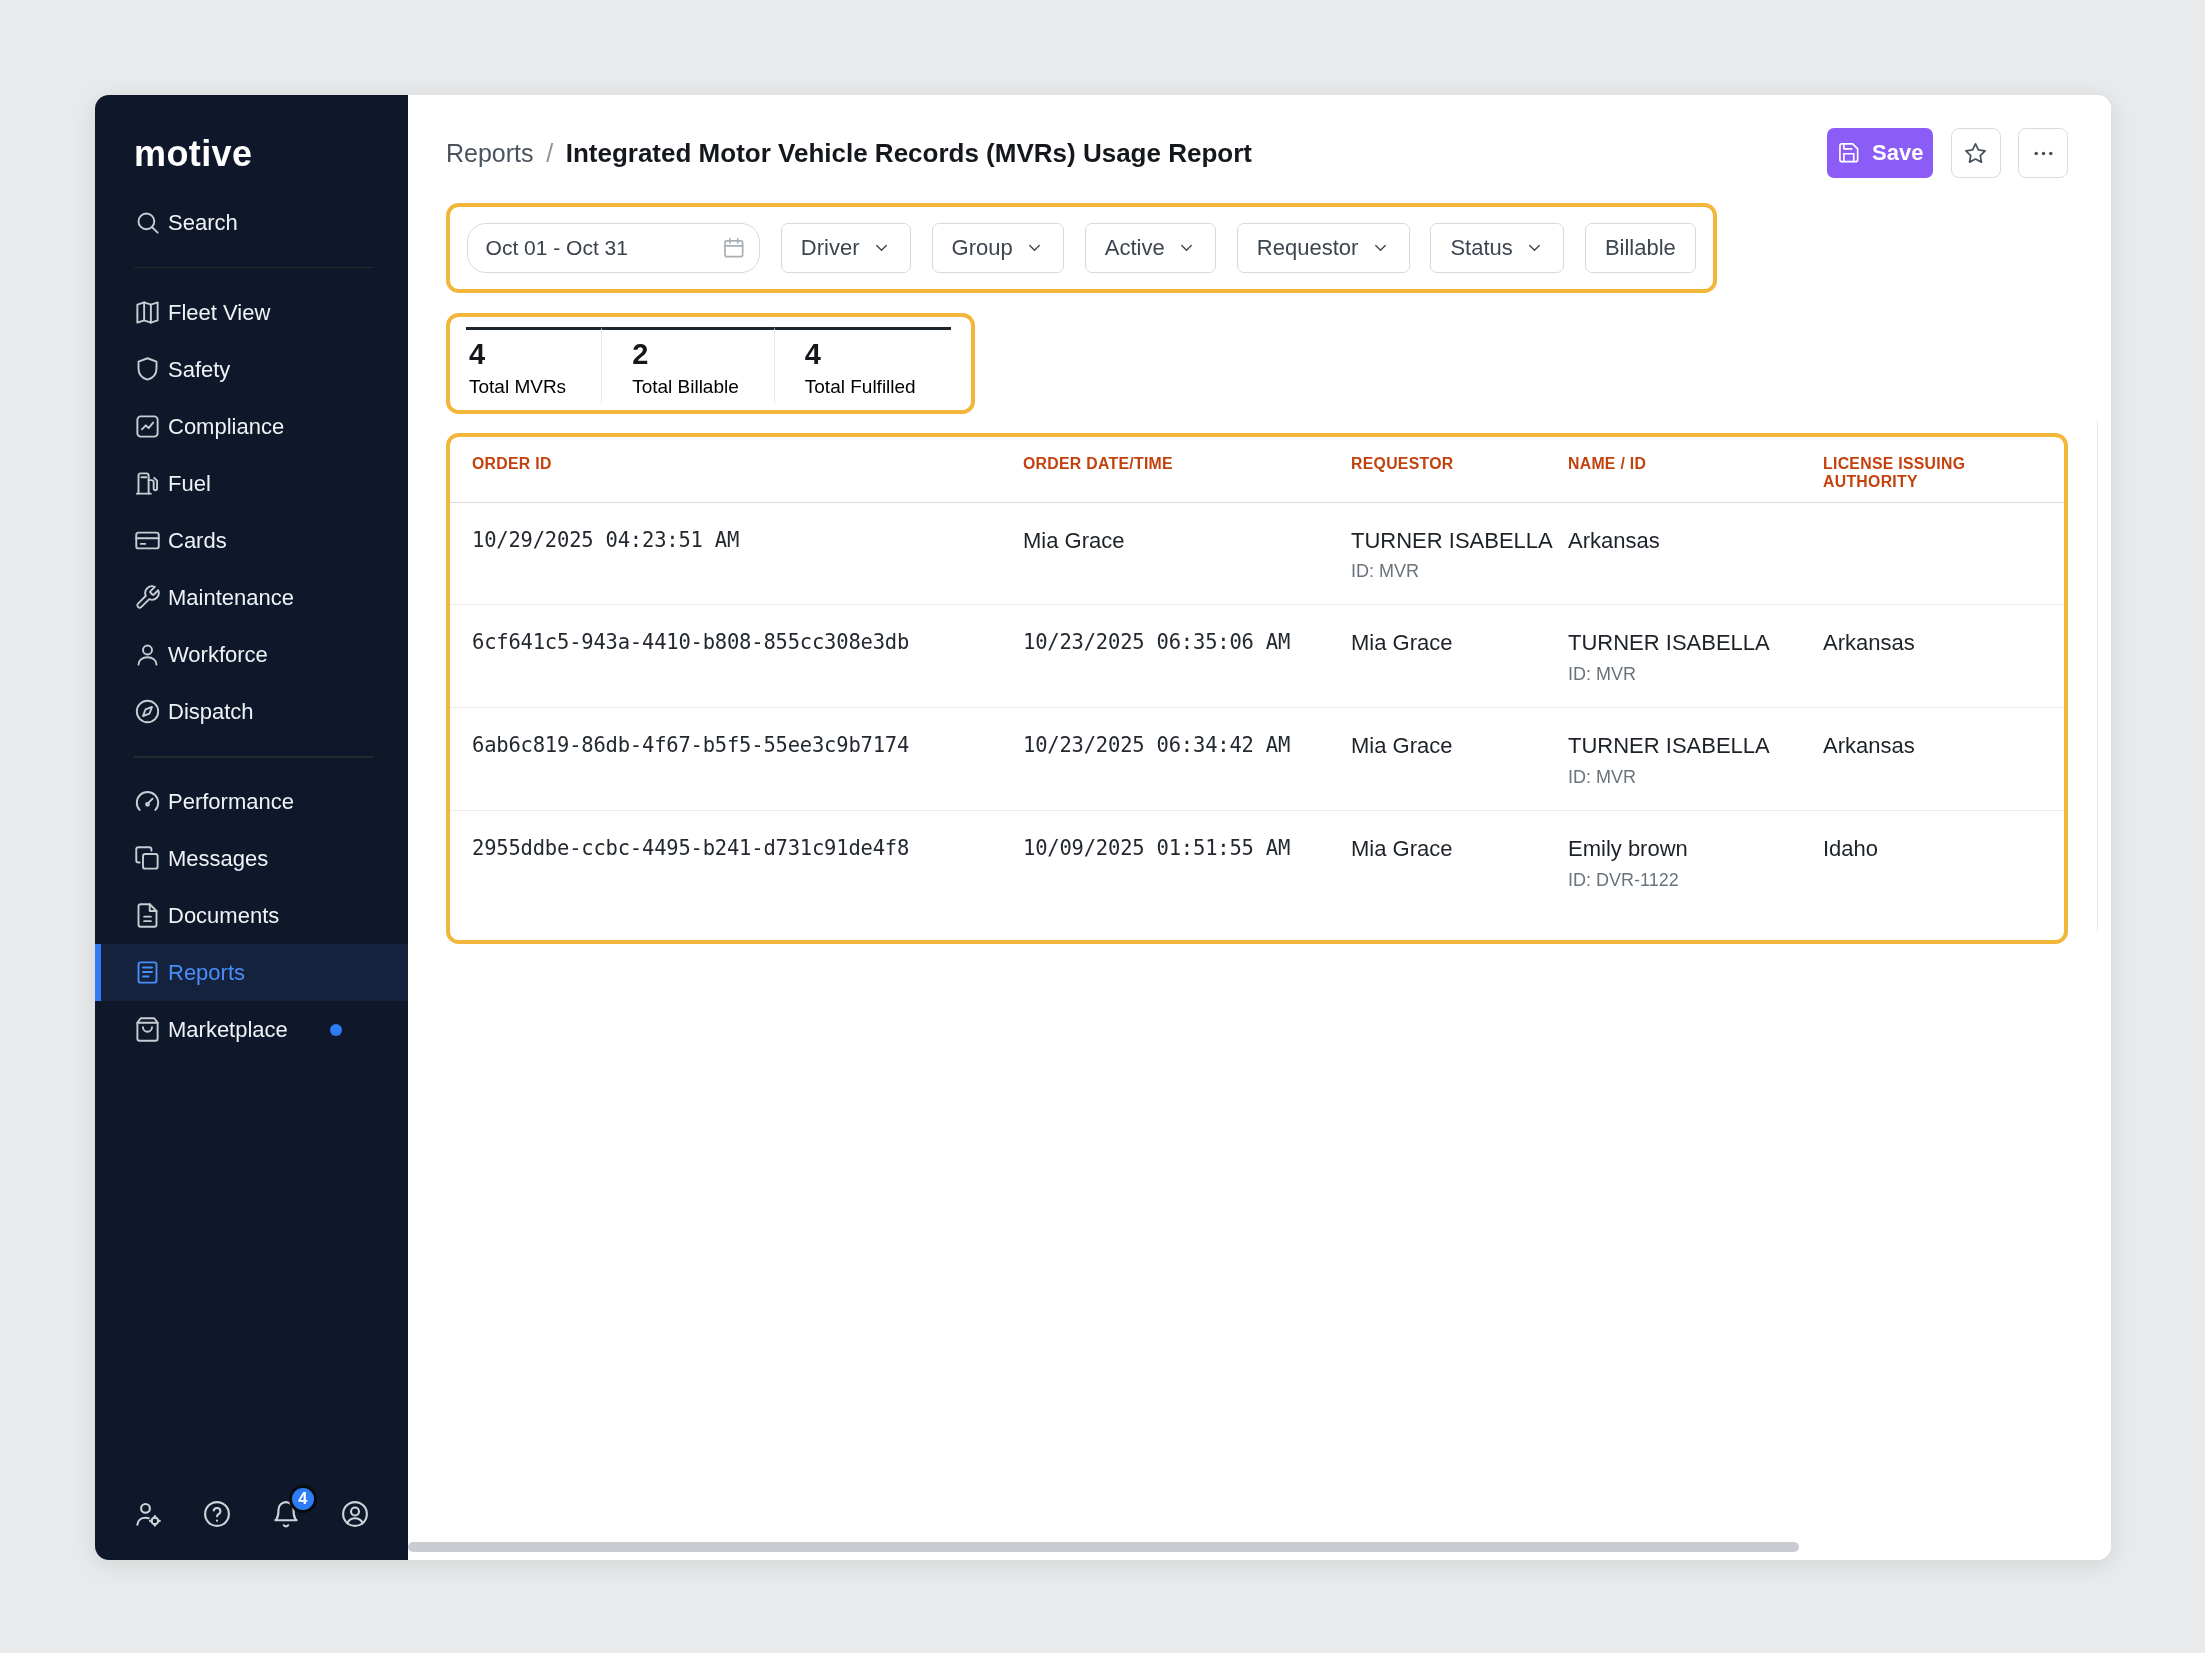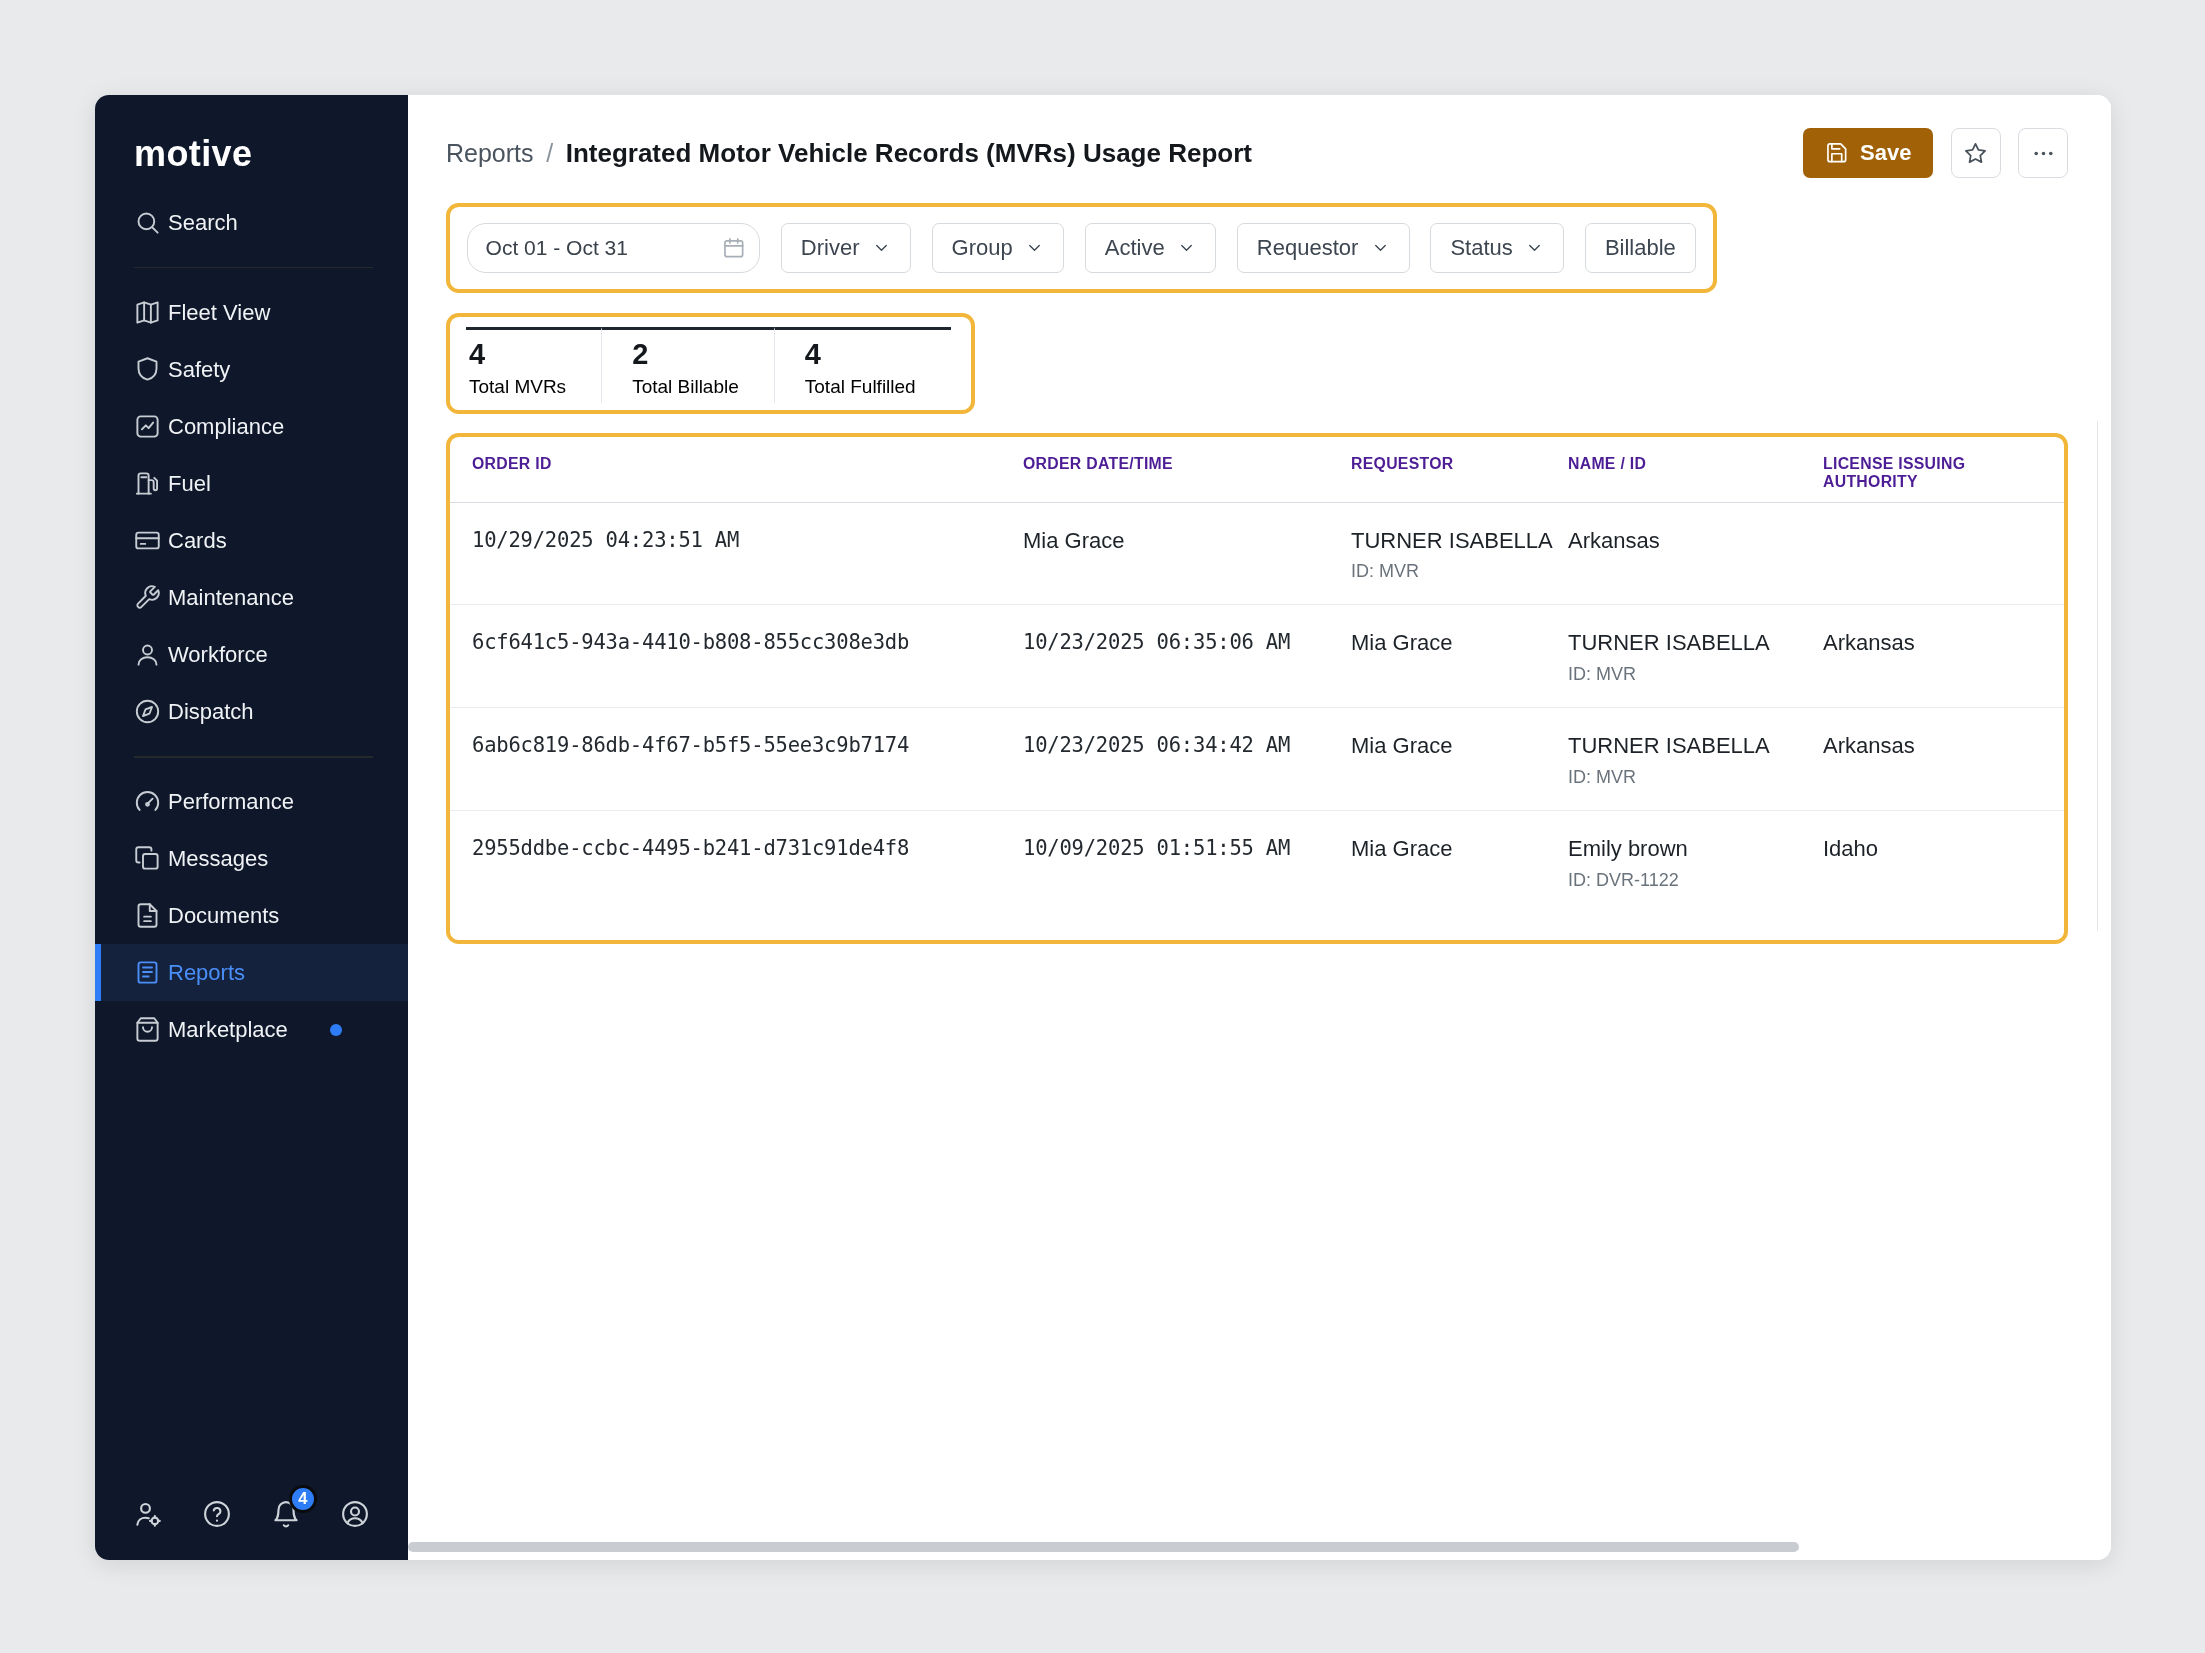--- a/index.html
+++ b/index.html
@@ -36,22 +36,22 @@
 
   
   .main{ flex:1; min-width:0; position:relative; display:flex; flex-direction:column;
          padding:0 43px 0 38px; background:#fff; }
   .topbar{ display:flex; align-items:center; justify-content:space-between; margin-top:33px; }
   .breadcrumb{ display:flex; align-items:center; gap:12.6px; font-size:25px; color:#4a545e; }
   .crumb-root{ cursor:pointer; }
   .crumb-sep{ color:#8a939c; }
   .page-title{ color:#14181c; font-weight:700; font-size:26px; }
   .actions{ display:flex; align-items:center; gap:17.3px; }
-  .save-btn{ display:flex; align-items:center; gap:11px; height:50px; padding:0 22px;
-             border:none; border-radius:7px; background:#a16207; color:#fff; font-size:22px;
+  .save-btn{ display:flex; align-items:center; gap:11px; height:50px; padding:0 10px;
+             border:none; border-radius:7px; background:#8b5cf6; color:#fff; font-size:22px;
              font-weight:600; font-family:inherit; cursor:pointer; }
   .save-btn .icon{ width:23.6px; height:23.6px; }
   .icon-btn{ width:50px; height:50px; border:1.6px solid #d8dce1; border-radius:7.9px; background:#fff;
              display:flex; align-items:center; justify-content:center; color:#49525b; cursor:pointer; }
   .icon-btn .icon{ width:25px; height:25px; }
 
   .yellow-box{ border:4.7px solid #f2b73a; border-radius:12.6px; }
 
   
   .filters-wrap{ margin-top:25px; align-self:flex-start; padding:15.8px 17.3px;
@@ -69,21 +69,21 @@
   .stats-wrap{ margin-top:20.5px; align-self:flex-start; padding:9.5px 20.5px 7.9px 15.8px; display:flex; }
   .stat{ border-top:3.2px solid #20262d; padding:9.5px 35px 4.7px 3.2px; }
   .stat + .stat{ border-left:1.6px solid #e5e8ec; padding-left:30px; }
   .stat-value{ font-size:29px; font-weight:700; color:#14181c; line-height:1.05; }
   .stat-label{ font-size:19px; color:#000000; margin-top:6.3px; }
 
   
   .table-wrap{ margin-top:19px; padding:3.2px 0 11px; }
   .thead, .trow{ display:grid; grid-template-columns:551px 328px 217px 255px 1fr; }
   .thead{ padding:14px 22px 11px; border-bottom:1.6px solid #d9dde2; }
-  .th{ font-size:15.8px; font-weight:700; color:#4c1d95; letter-spacing:0.3px; }
+  .th{ font-size:15.8px; font-weight:700; color:#c2410c; letter-spacing:0.3px; }
   .trow{ padding:25px 22px 22px; border-bottom:1.6px solid #eaedf0; cursor:default; }
   .trow:last-child{ border-bottom:none; padding-bottom:38px; }
   .td{ font-size:22px; color:#1d2228; }
   .mono{ font-family:"DejaVu Sans Mono",monospace; font-size:20.5px; letter-spacing:-0.2px; color:#23292f; }
   .td-sub{ font-size:18px; color:#6a737c; margin-top:7.9px; }
 
   .table-edge{ position:absolute; right:12.6px; top:326px; height:510px; width:1.6px; background:#e4e7ea; }
   .h-scrollbar{ position:absolute; left:0; bottom:7.9px; width:1391px; height:10.2px;
                 border-radius:5.5px; background:#c9cdd2; cursor:pointer; }
 </style>

